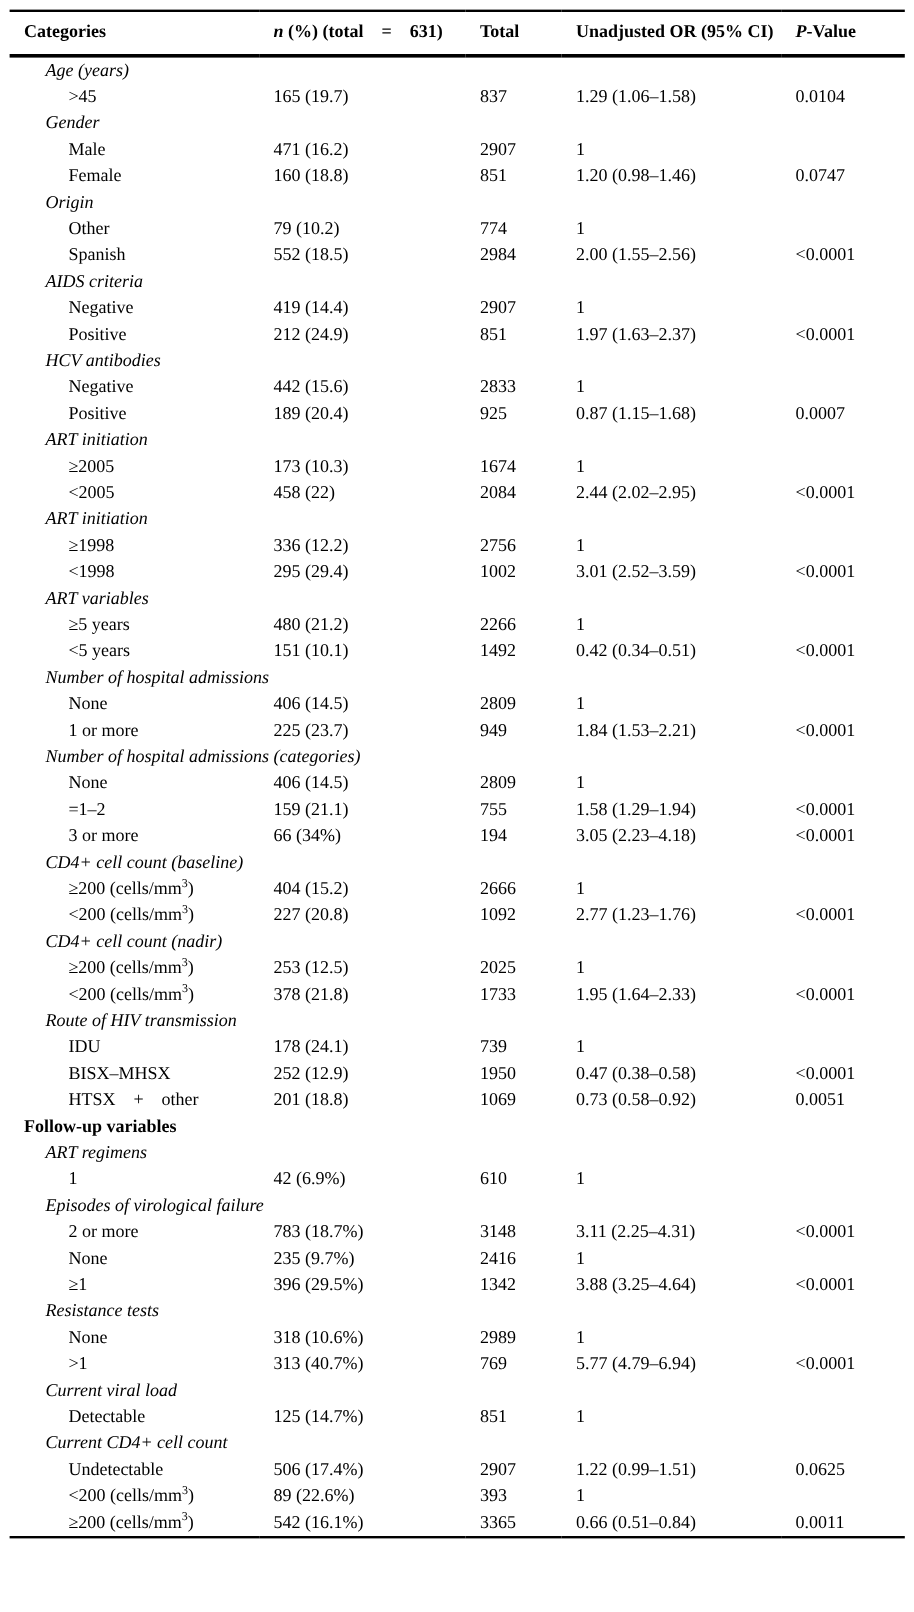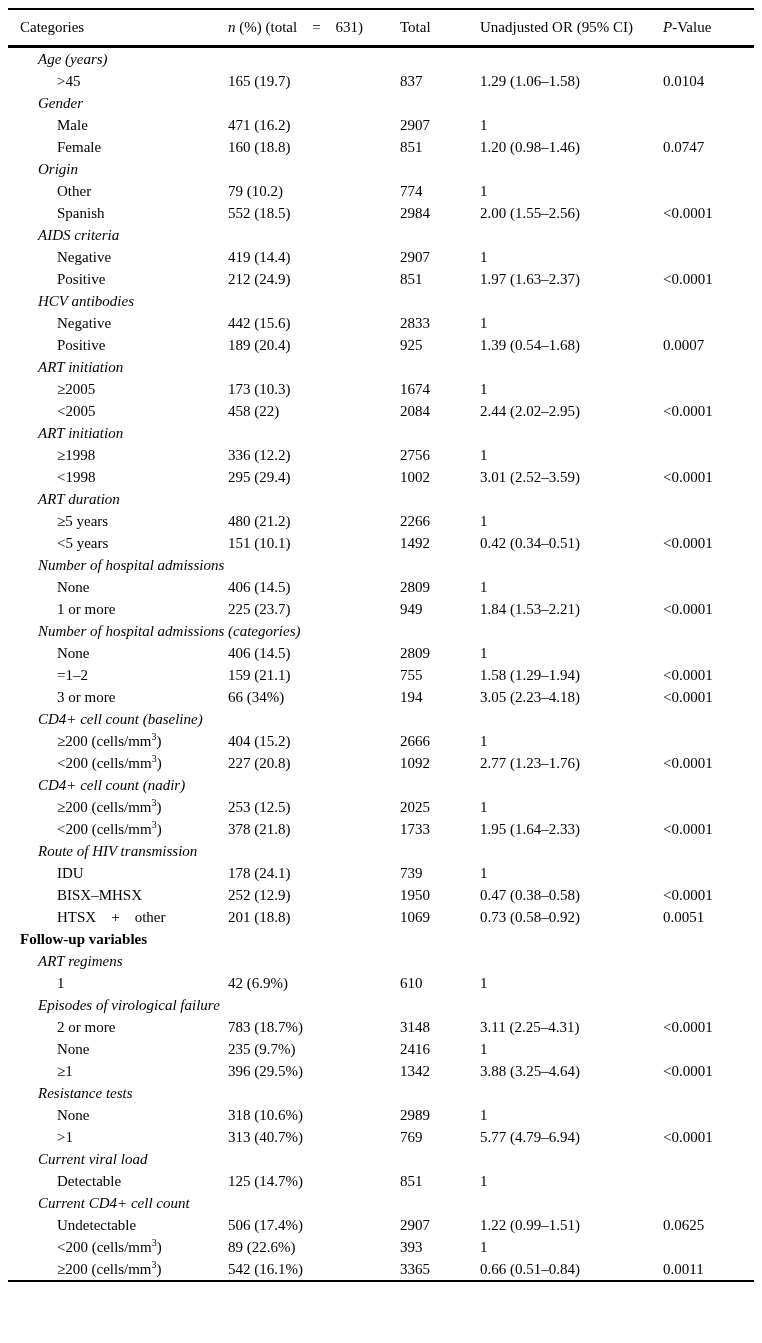--- a/index.html
+++ b/index.html
@@ -24,21 +24,21 @@
     border-top: 2px solid #000;
     border-bottom: 2px solid #000;
     font-size: 15px;
   }
   col.c1 { width: 208px; }
   col.c2 { width: 172px; }
   col.c3 { width: 80px;  }
   col.c4 { width: 183px; }
   col.c5 { width: 103px; }
   thead th {
-    font-weight: normal;
+    font-weight: bold;
     text-align: left;
     vertical-align: middle;
     padding: 9px 0 9px 12px;
     border-bottom: 3px solid #000;
     white-space: nowrap;
     line-height: 17px;
   }
   tbody td {
     height: 22px;
     line-height: 22px;
@@ -154,21 +154,21 @@
           <td class="category-cell">Negative</td>
           <td class="n-cell">442 (15.6)</td>
           <td class="total-cell">2833</td>
           <td class="or-cell">1</td>
           <td class="pvalue-cell"></td>
         </tr>
         <tr class="row-item">
           <td class="category-cell">Positive</td>
           <td class="n-cell">189 (20.4)</td>
           <td class="total-cell">925</td>
-          <td class="or-cell">1.39 (0.54–1.68)</td>
+          <td class="or-cell">0.87 (1.15–1.68)</td>
           <td class="pvalue-cell">0.0007</td>
         </tr>
         <tr class="row-group">
           <td class="category-cell" colspan="5">ART initiation</td>
         </tr>
         <tr class="row-item">
           <td class="category-cell">≥2005</td>
           <td class="n-cell">173 (10.3)</td>
           <td class="total-cell">1674</td>
           <td class="or-cell">1</td>
@@ -192,21 +192,21 @@
           <td class="pvalue-cell"></td>
         </tr>
         <tr class="row-item">
           <td class="category-cell">&lt;1998</td>
           <td class="n-cell">295 (29.4)</td>
           <td class="total-cell">1002</td>
           <td class="or-cell">3.01 (2.52–3.59)</td>
           <td class="pvalue-cell">&lt;0.0001</td>
         </tr>
         <tr class="row-group">
-          <td class="category-cell" colspan="5">ART duration</td>
+          <td class="category-cell" colspan="5">ART variables</td>
         </tr>
         <tr class="row-item">
           <td class="category-cell">≥5 years</td>
           <td class="n-cell">480 (21.2)</td>
           <td class="total-cell">2266</td>
           <td class="or-cell">1</td>
           <td class="pvalue-cell"></td>
         </tr>
         <tr class="row-item">
           <td class="category-cell">&lt;5 years</td>

